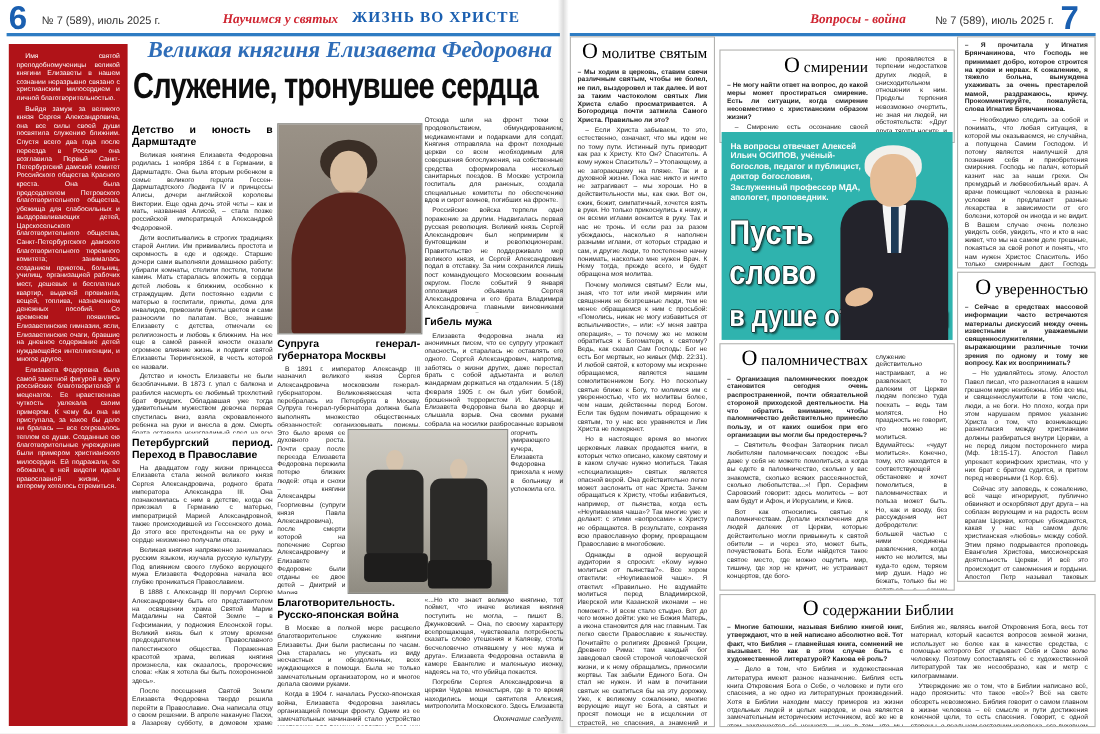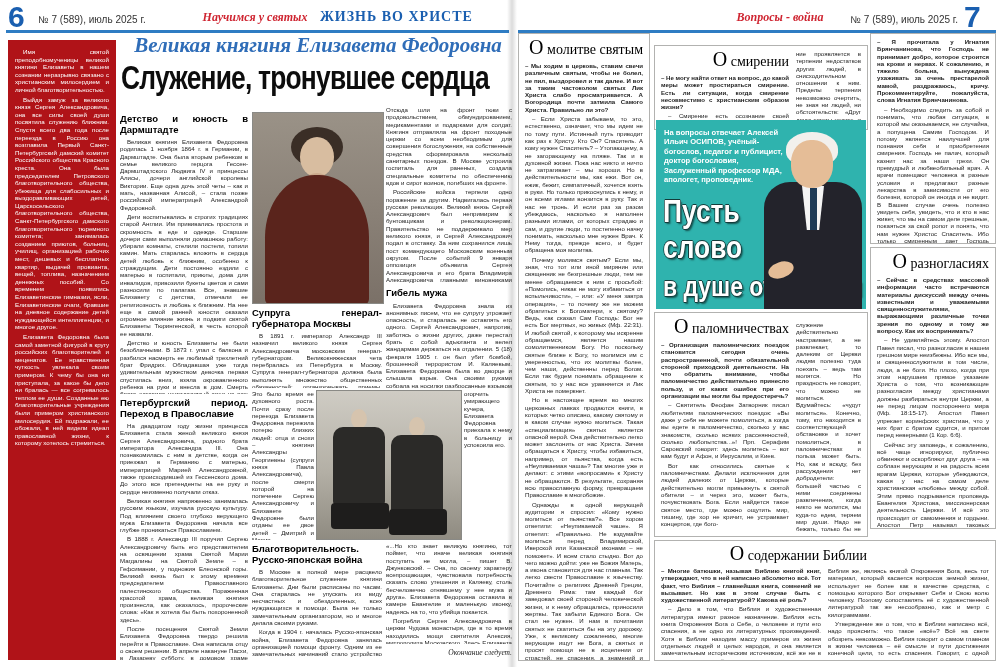--- a/index.html
+++ b/index.html
@@ -219,21 +219,21 @@
   <div class="abs qa" style="left:870px;top:33px;width:126px;height:211px;box-sizing:border-box;">
     <div class="tiny q">
         <p style="text-indent:0;">– Я прочитала у Игнатия Брянчанинова, что Господь не принимает добро, которое строится на крови и нервах. К сожалению, я тяжело больна, вынуждена ухаживать за очень престарелой мамой, раздражаюсь, кричу. Прокомментируйте, пожалуйста, слова Игнатия Брянчанинова.</p>
       </div>
     <div class="tiny">
         <p>– Необходимо следить за собой и понимать, что любая ситуация, в которой мы оказываемся, не случайна, а попущена Самим Господом. И потому является наилучшей для познания себя и приобретения смирения. Господь не палач, который казнит нас за наши грехи. Он премудрый и любвеобильный врач. А врачи помещают человека в разные условия и предлагают разные лекарства в зависимости от его болезни, которой он иногда и не видит. В Вашем случае очень полезно увидеть себя, увидеть, что и кто в нас живет, что мы на самом деле грешные, покаяться за свой ропот и понять, что нам нужен Христос Спаситель. Ибо только смиренным дает Господь благодать спасения. Игнатий Брянчанинов в данном случае высказывает эту мысль. Когда мы делаем что-то по плоти и крови, то наше добро выходит, как говорят, боком. А если это же делаем ради Бога, то будет лучше во всех отношениях.</p>
       </div>
   </div>
 
   <div class="abs qa" style="left:870px;top:247px;width:126px;height:282px;box-sizing:border-box;">
-    <div class="qa-title">О разногласиях</div>
+    <div class="qa-title">О уверенностью</div>
     <div class="tiny q">
         <p style="text-indent:0;">– Сейчас в средствах массовой информации часто встречаются материалы дискуссий между очень известными и уважаемыми священнослужителями, выражающими различные точки зрения по одному и тому же вопросу. Как их воспринимать?</p>
       </div>
     <div class="tiny">
       <p>– Не удивляйтесь этому. Апостол Павел писал, что разногласия в нашем грешном мире неизбежны. Ибо все мы, и священнослужители в том числе, люди, а не боги. Но плохо, когда при этом нарушаем прямое указание Христа о том, что возникающие разногласия между христианами должны разбираться внутри Церкви, а не перед лицом постороннего мира (Мф. 18:15-17). Апостол Павел упрекает коринфских христиан, что у них брат с братом судится, и притом перед неверными (1 Кор. 6:6).</p>
       <p>Сейчас эту заповедь, к сожалению, всё чаще игнорируют, публично обвиняют и оскорбляют друг друга – на соблазн верующим и на радость всем врагам Церкви, которые убеждаются, какая у нас на самом деле христианская «любовь» между собой. Этим прямо подрывается проповедь Евангелия Христова, миссионерская деятельность Церкви. И всё это происходит от самомнения и гордыни. Апостол Петр называл таковых ругателями: Прежде всего знайте, что в последние дни явятся наглые ругатели, поступающие по собственным своим похотям (2 Петр. 3:3). Насколько велик этот грех, говорит Сам Господь: Горе миру от соблазнов, ибо надобно прийти соблазнам; но горе тому человеку, через которого соблазн приходит (Мф. 18:7).</p>
     </div>
   </div>
 
   <div class="abs qa" style="left:654px;top:540px;width:342px;height:121px;box-sizing:border-box;">

